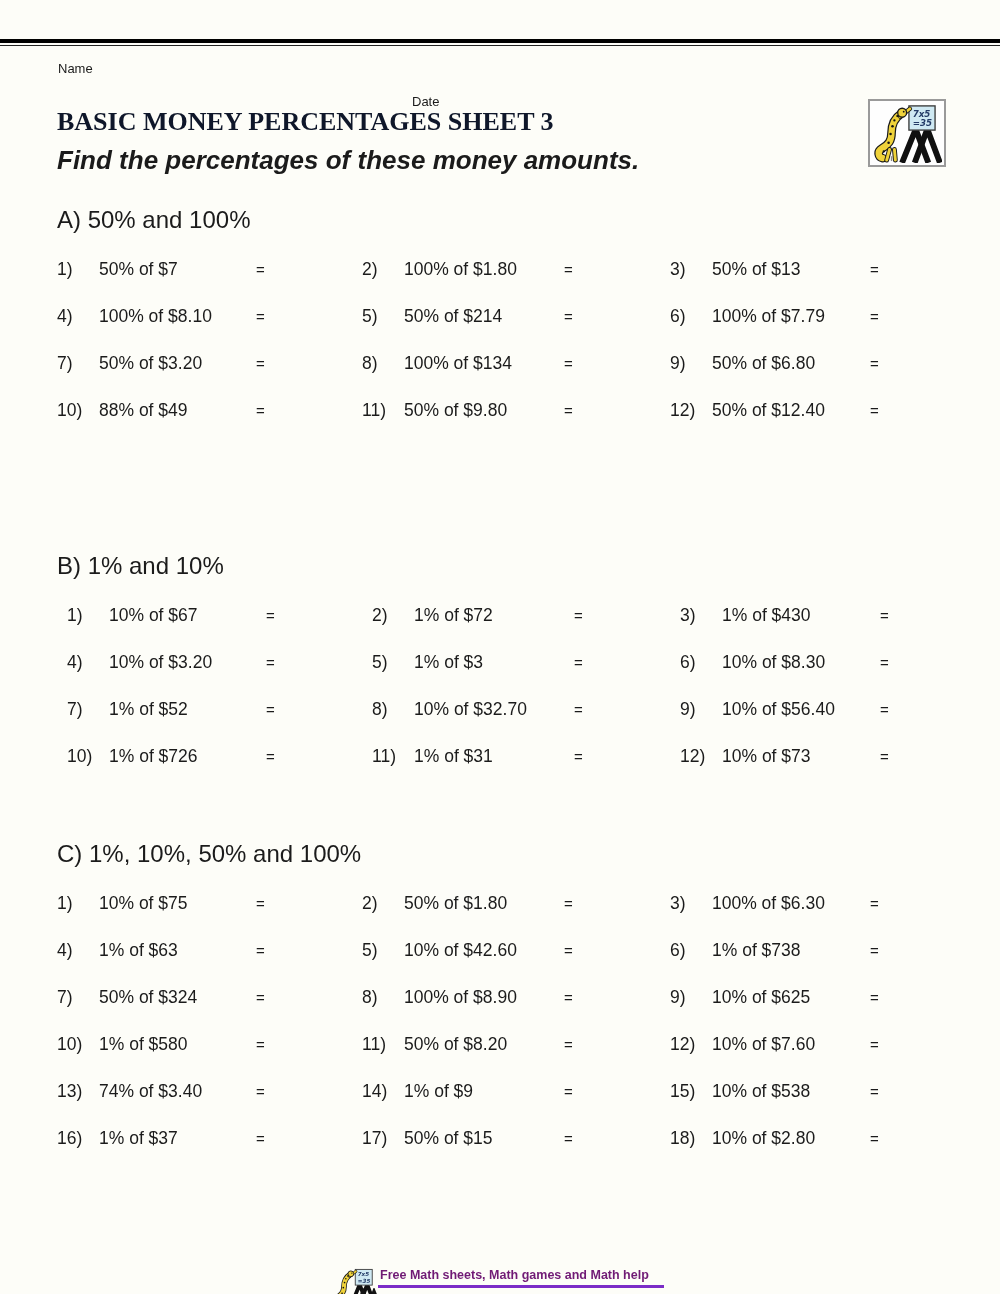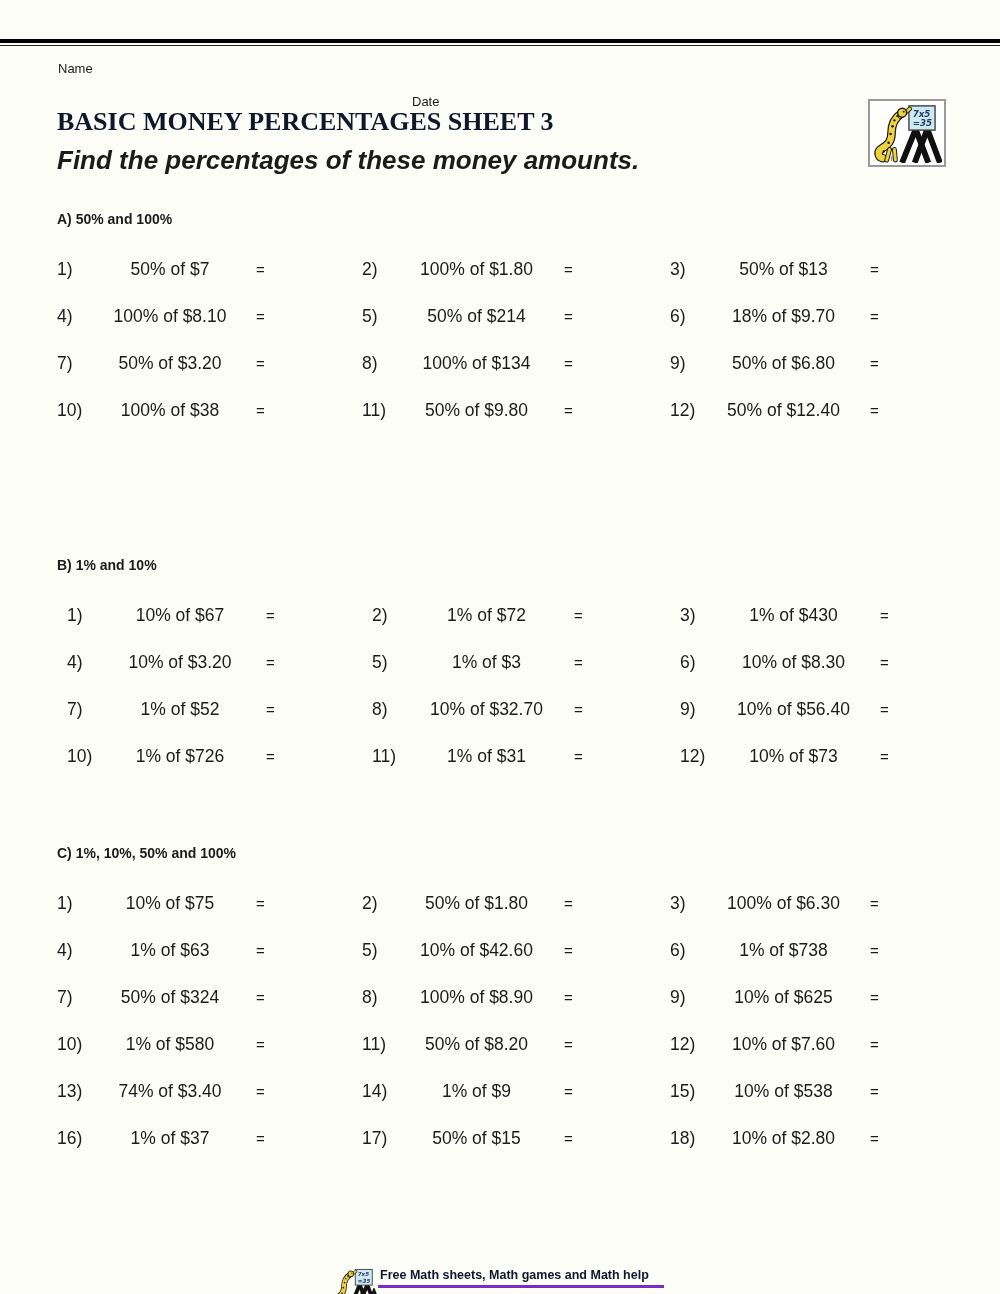--- a/index.html
+++ b/index.html
@@ -42,55 +42,55 @@
   }
   .subtitle {
     margin: 10px 0 0 57px;
     font-size: 26px; line-height: 24px;
     font-style: italic;
     font-weight: 600;
   }
 
   .section-heading {
     margin: 0 0 0 57px;
-    font-size: 14px; line-height: 27px;
-    font-weight: 700;
+    font-size: 24px; line-height: 27px;
+    font-weight: 400;
   }
   .sec-a .section-heading { margin-top: 34px; }
   .sec-b .section-heading { margin-top: 118px; }
   .sec-c .section-heading { margin-top: 60px; }
 
   .problem-grid {
     display: grid;
     grid-template-columns: 215px 218px 216px;
     column-gap: 90px;
     margin: 13px 0 0 57px;
   }
   .sec-b .problem-grid { margin-left: 67px; }
 
   .problem-cell {
     display: flex; align-items: center;
     height: 47px;
     font-size: 17.5px;
   }
   .problem-cell .num  { width: 42px; text-align: left; flex: none; }
-  .problem-cell .prob { flex: 1; text-align: center; white-space: nowrap; }
+  .problem-cell .prob { flex: 1; text-align: left; white-space: nowrap; }
   .problem-cell .eq   { flex: none; margin-left: 15px; width: 16px; font-size: 15px; text-align: left; }
 
   
   .footer {
     position: relative;
     width: 332px;
     margin: 102px auto 0 auto;
     height: 62px;
   }
   .footer .f-logo { position: absolute; left: -2px; top: -2px; width: 44px; height: 50px; }
   .footer .tagline {
     position: absolute; left: 46px; top: 4px;
-    font-size: 12.5px; font-weight: 700; color: #0f172a;
+    font-size: 12.5px; font-weight: 700; color: #701a75;
     white-space: nowrap;
   }
   .footer .purple-line {
     position: absolute; left: 44px; top: 21px;
     width: 286px; height: 3px; background: #7b2cc7;
   }
   .footer .site-svg { position: absolute; left: 14px; top: 24px; }
 
   svg text { font-family: "DejaVu Sans", sans-serif; }
 </style>
@@ -191,41 +191,41 @@
             <span class="prob">100% of $8.10</span>
             <span class="eq">=</span>
           </div>
           <div class="problem-cell">
             <span class="num">5)</span>
             <span class="prob">50% of $214</span>
             <span class="eq">=</span>
           </div>
           <div class="problem-cell">
             <span class="num">6)</span>
-            <span class="prob">18% of $9.70</span>
+            <span class="prob">100% of $7.79</span>
             <span class="eq">=</span>
           </div>
           <div class="problem-cell">
             <span class="num">7)</span>
             <span class="prob">50% of $3.20</span>
             <span class="eq">=</span>
           </div>
           <div class="problem-cell">
             <span class="num">8)</span>
             <span class="prob">100% of $134</span>
             <span class="eq">=</span>
           </div>
           <div class="problem-cell">
             <span class="num">9)</span>
             <span class="prob">50% of $6.80</span>
             <span class="eq">=</span>
           </div>
           <div class="problem-cell">
             <span class="num">10)</span>
-            <span class="prob">100% of $38</span>
+            <span class="prob">88% of $49</span>
             <span class="eq">=</span>
           </div>
           <div class="problem-cell">
             <span class="num">11)</span>
             <span class="prob">50% of $9.80</span>
             <span class="eq">=</span>
           </div>
           <div class="problem-cell">
             <span class="num">12)</span>
             <span class="prob">50% of $12.40</span>

